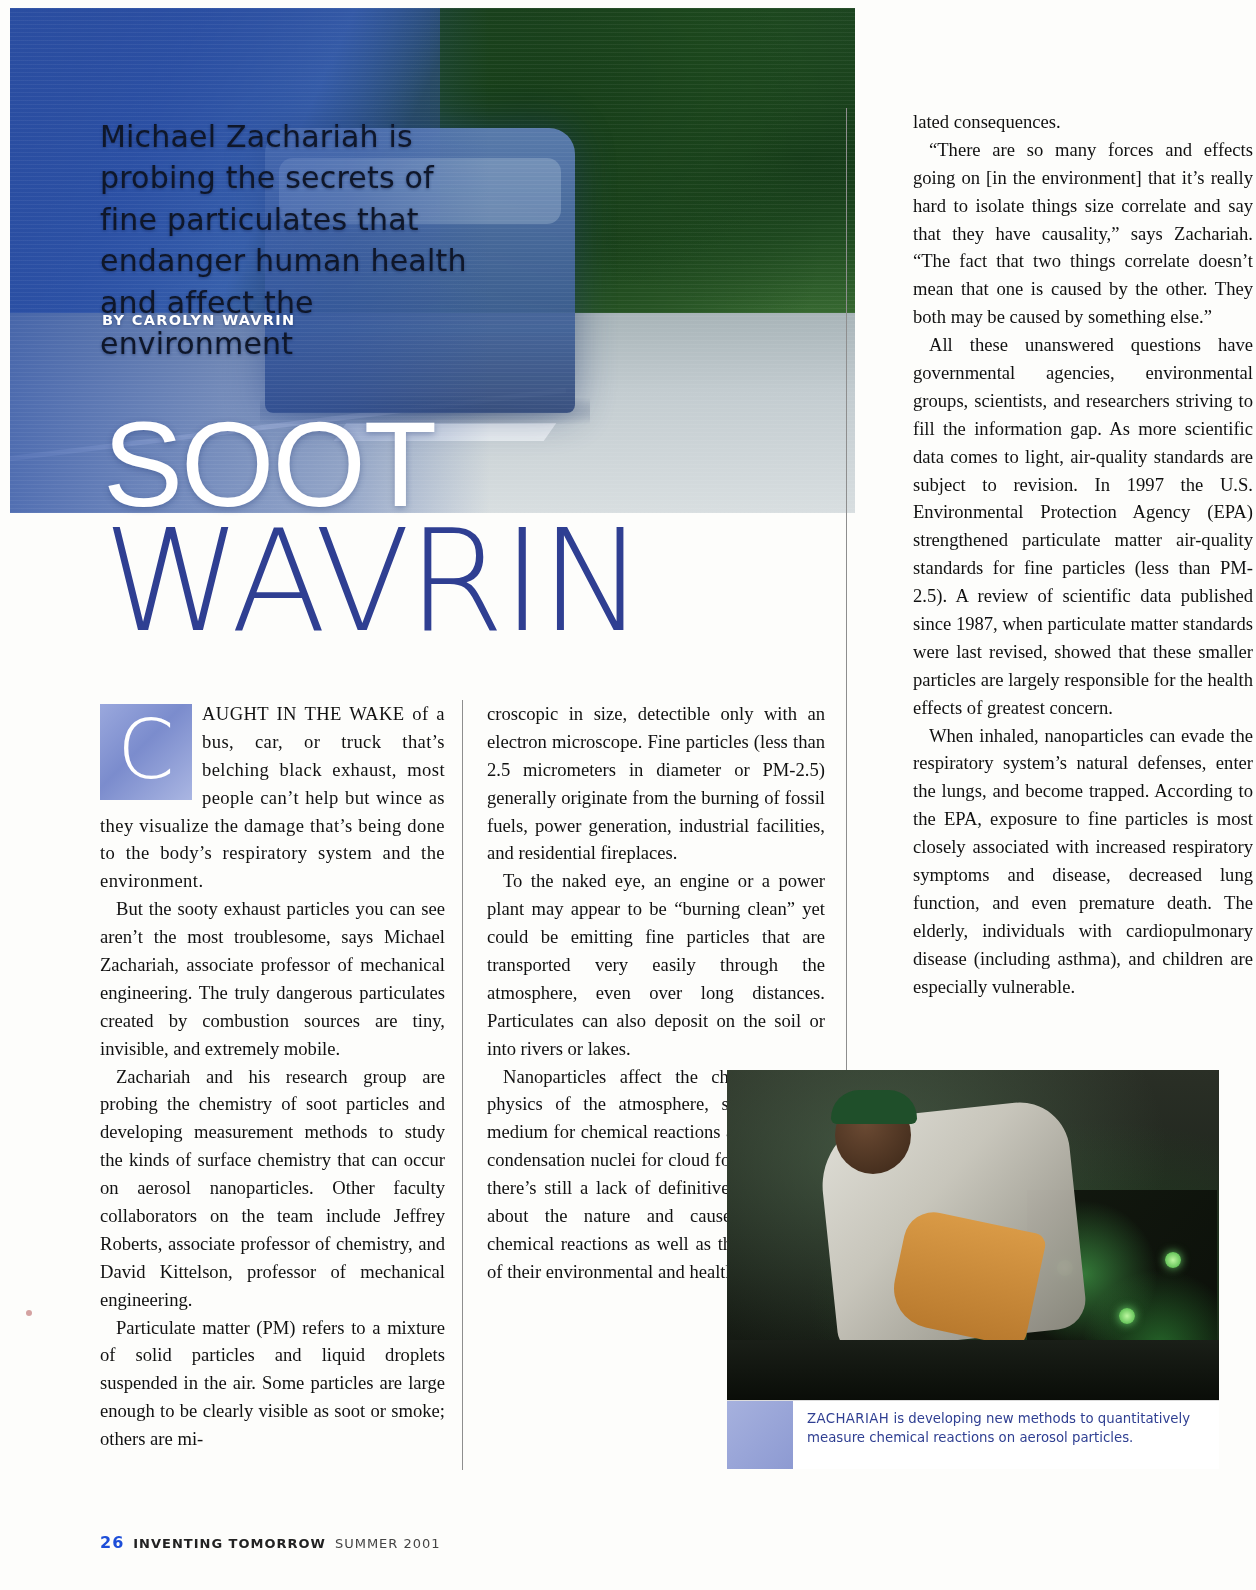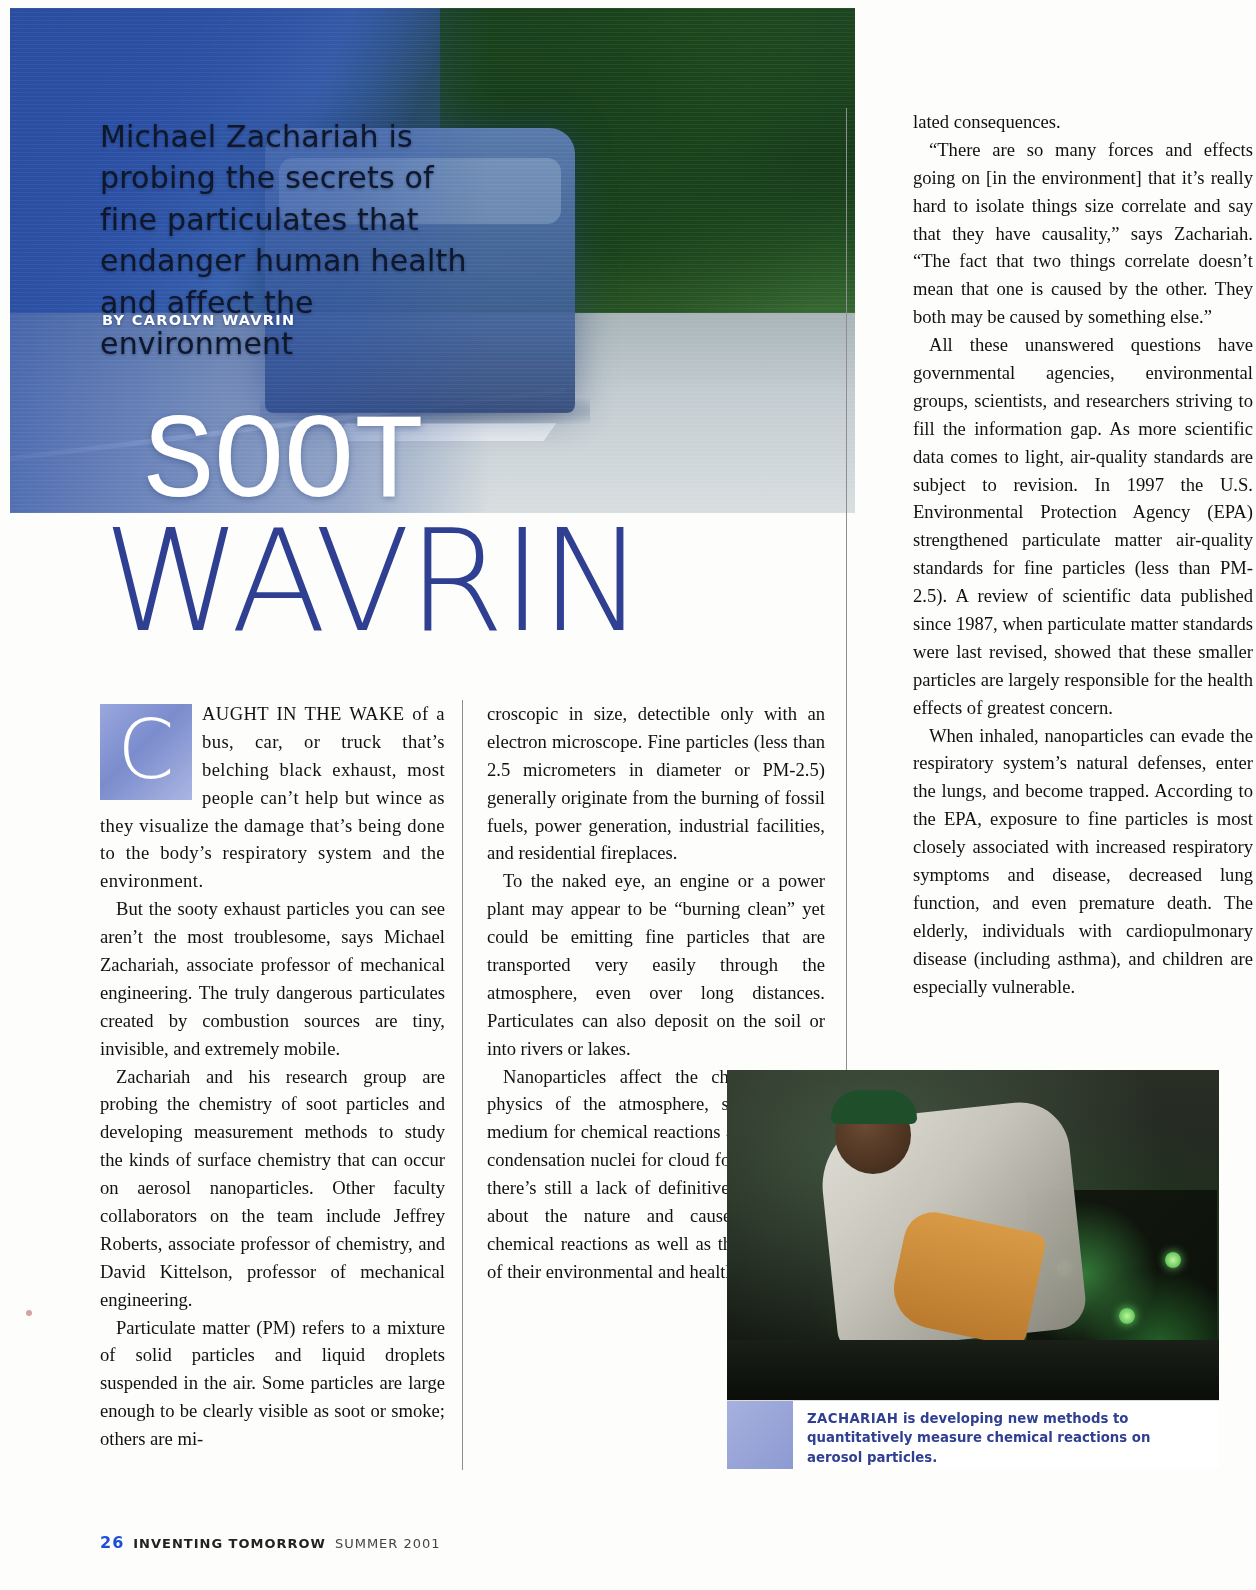--- a/index.html
+++ b/index.html
@@ -113,28 +113,27 @@
     font-size: 14.5px;
     font-weight: bold;
     letter-spacing: 1.3px;
     text-shadow: 0 1px 3px rgba(20,40,90,0.5);
   }
 
   .title-soot {
     position: absolute;
     left: 103px;
     top: 404px;
-    font-family: Liberation Mono, monospace;
+    font-family: Liberation Sans, sans-serif;
     font-weight: 300;
     font-size: 120px;
     line-height: 1;
     letter-spacing: -2px;
     color: #ffffff;
     text-shadow: 0 2px 6px rgba(25,50,110,0.35);
-    margin-left: 40px;
   }
   .title-patrol {
     position: absolute;
     left: 103px;
     top: 512px;
     font-family: "DejaVu Sans", sans-serif;
     font-weight: 300;
     font-size: 140px;
     line-height: 1;
     letter-spacing: -3px;
@@ -268,21 +267,21 @@
     background: linear-gradient(135deg, #a6b1de, #8d9ad2);
   }
   .caption-text {
     position: absolute;
     left: 80px;
     top: 8px;
     width: 400px;
     font-family: "DejaVu Sans", sans-serif;
     font-size: 13.3px;
     line-height: 1.45;
-    font-weight: bold;
+    font-weight: normal;
     color: #2f3f92;
   }
   .caption-text .name { letter-spacing: 0.4px; }
 
   
   .footer {
     position: absolute;
     left: 100px;
     bottom: 38px;
     font-family: "DejaVu Sans", sans-serif;

